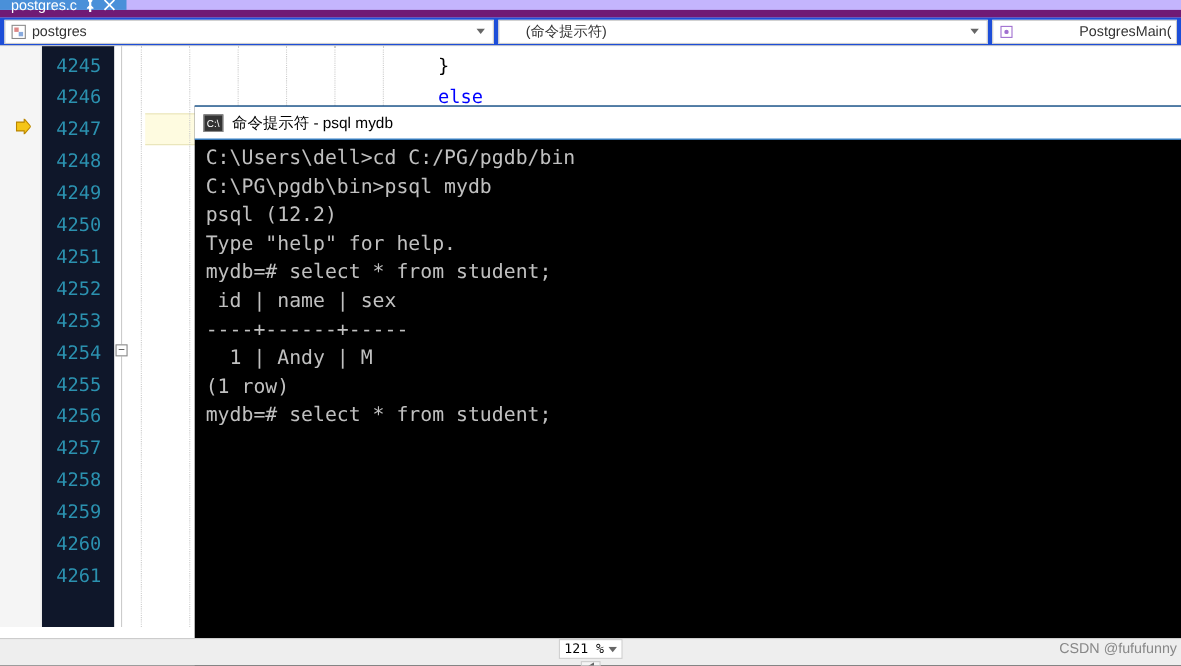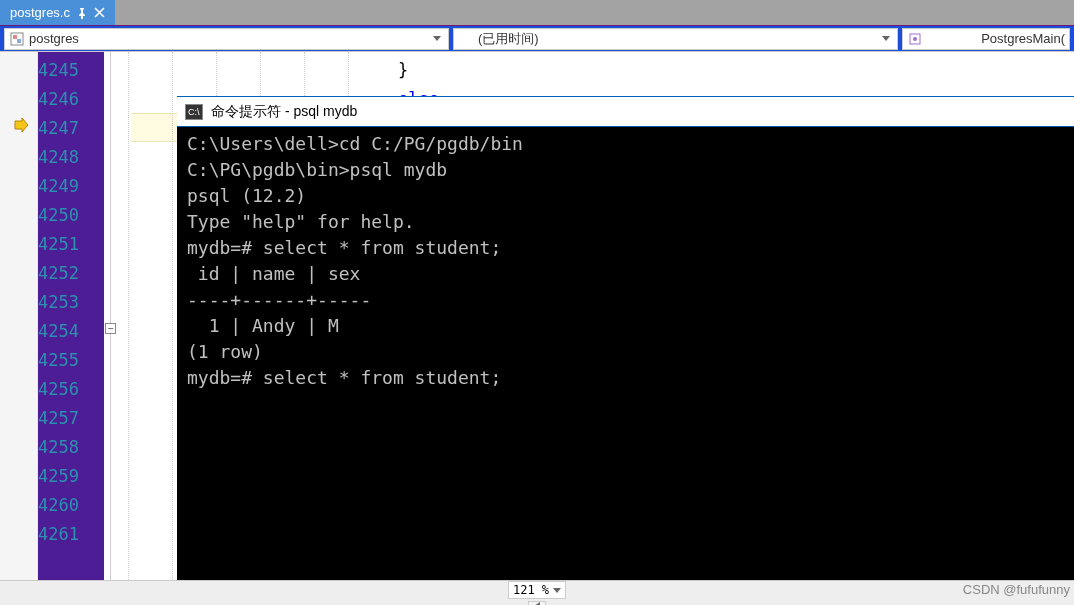--- a/index.html
+++ b/index.html
@@ -1,34 +1,34 @@
 <!DOCTYPE html>
 <html><head>
 <meta charset="utf-8">
 <style>
 * { box-sizing: border-box; margin: 0; padding: 0; }
 body { font-family: Consolas, monospace; font-size: 14px; background: #fff; overflow: hidden; width: 1074px; height: 605px; position: relative; }
 
-.tab-bar { background: #a3a3a3; height: 26px; display: flex; border-bottom: 1px solid #701a75; }
+.tab-bar { background: #c4b5fd; height: 16px; display: flex; border-bottom: 7px solid #701a75; }
 .tab { background: #4a90d9; color: #fff; padding: 4px 10px; display: flex; align-items: center; gap: 6px; font-size: 13px; font-family: "Segoe UI", sans-serif; }
 .tab .pin-icon svg, .tab .close-icon svg { display: block; }
 
 .nav-bar { height: 26px; display: flex; align-items: center; border-bottom: 1px solid #ccc; background: #1d4ed8; padding: 0 4px; gap: 4px; }
 .nav-dropdown { display: flex; align-items: center; gap: 4px; height: 22px; border: 1px solid #ccc; background: #fff; padding: 0 4px; }
 .nav-dropdown.wide1 { width: 445px; }
 .nav-dropdown.wide2 { width: 445px; }
 .nav-dropdown.wide3 { width: 160px; flex: 1; text-align: right; }
 .nav-label { flex: 1; font-family: "Segoe UI", sans-serif; font-size: 13px; color: #333; white-space: nowrap; overflow: hidden; }
 .nav-icon { width: 16px; height: 16px; display: flex; align-items: center; justify-content: center; }
 .dropdown-arrow { width: 14px; display: flex; justify-content: center; }
 
 .editor-area { display: flex; height: 528px; position: relative; }
 .bp-gutter { width: 38px; background: #f5f5f5; border-right: 1px solid #e8e8e8; position: relative; }
 .bp-arrow { position: absolute; left: 14px; top: 66px; color: #f0a500; }
-.line-numbers { width: 66px; background: #4c1d95; padding-right: 12px; font-size: 17px; color: #2b91af; line-height: 29px; padding-top: 4px; }
+.line-numbers { width: 66px; background: #0f172a; text-align: right; padding-right: 12px; font-size: 17px; color: #2b91af; line-height: 29px; padding-top: 4px; }
 .line-numbers div { height: 29px; }
 .outline-gutter { width: 20px; background: #fff; position: relative; }
 .outline-line { position: absolute; left: 6px; top: 0; bottom: 0; width: 1px; background: #ccc; }
 .outline-box { position: absolute; left: 1px; top: 271px; width: 11px; height: 11px; border: 1px solid #888; background: #fff; font-size: 10px; line-height: 9px; text-align: center; color: #555; cursor: pointer; }
 
 .code-area { flex: 1; font-size: 17px; line-height: 29px; padding-top: 4px; padding-left: 8px; background: #fff; position: relative; }
 .code-line { height: 29px; white-space: pre; }
 .vline { position: absolute; top: 0; bottom: 0; width: 1px; border-left: 1px dotted #ccc; }
 .hl-line { background: #fefbe0; display: inline-block; min-width: 100%; border: 1px solid #e8e4b8; border-left: none; border-right: none; margin-top: -1px; }
 .kw { color: #0000ff; }
@@ -76,21 +76,21 @@
         </svg>
       </span>
     <span class="nav-label">postgres</span>
     <span class="dropdown-arrow">
         <svg width="8" height="6">
           <path d="M0 0l4 5 4-5z" fill="#666"></path>
         </svg>
       </span>
   </div>
   <div class="nav-dropdown wide2">
-    <span class="nav-label" style="padding-left:20px">(已用时间)</span>
+    <span class="nav-label" style="padding-left:20px">(命令提示符)</span>
     <span class="dropdown-arrow">
         <svg width="8" height="6">
           <path d="M0 0l4 5 4-5z" fill="#666"></path>
         </svg>
       </span>
   </div>
   <div class="nav-dropdown wide3">
     <span class="nav-icon">
         <svg width="14" height="14">
           <rect x="2" y="2" width="10" height="10" fill="none" stroke="#a070d0"></rect>

